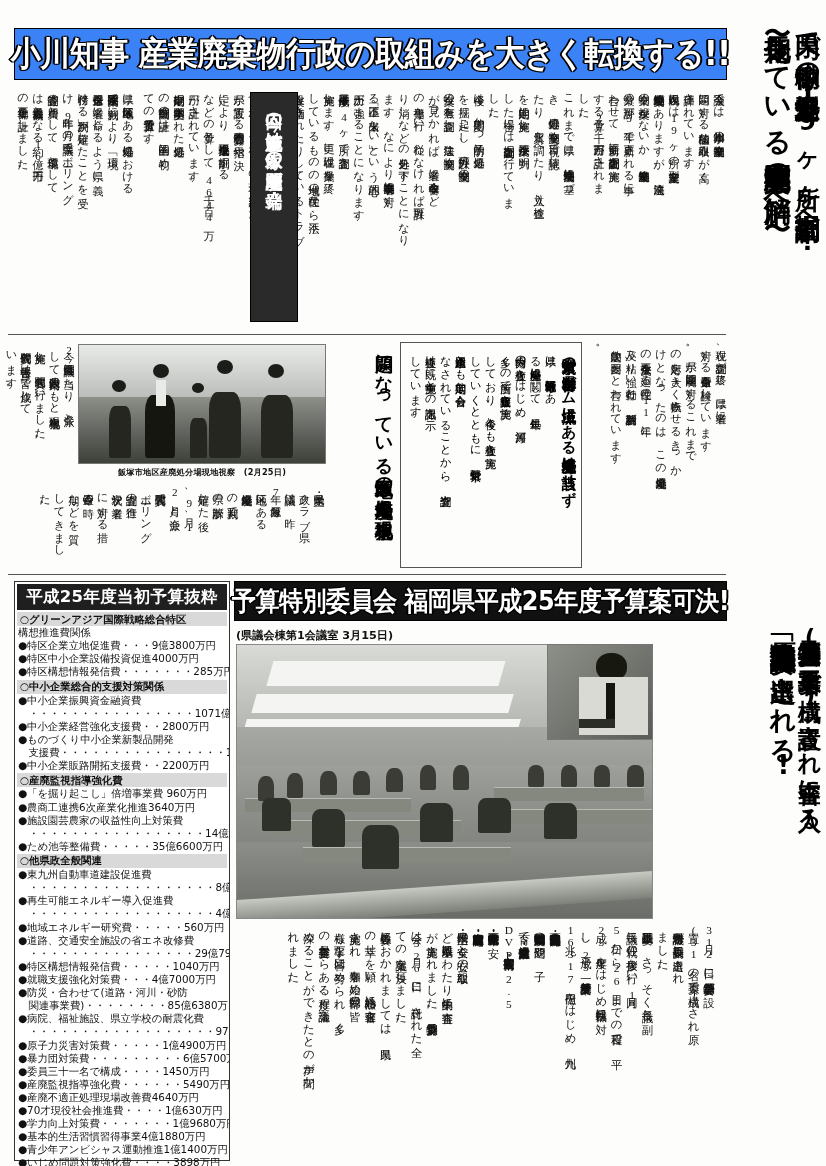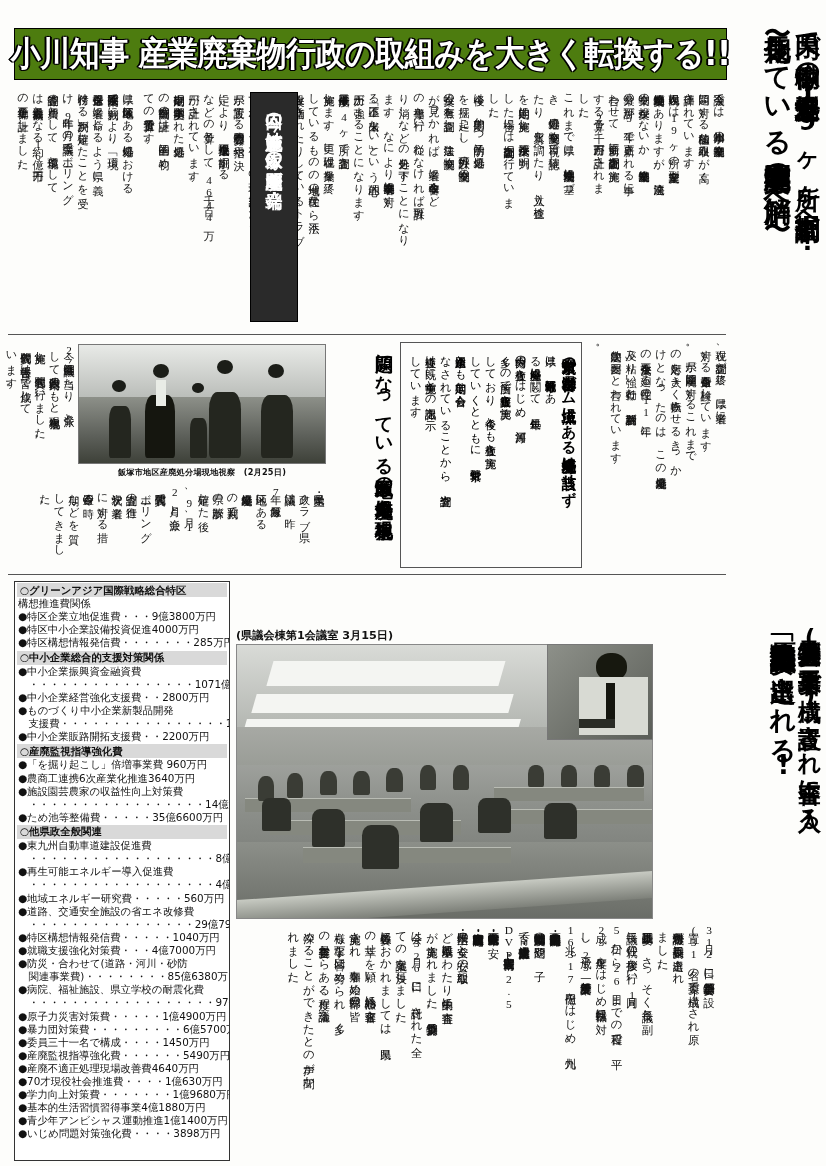--- a/index.html
+++ b/index.html
@@ -25,21 +25,21 @@
   }
 
   
   #top-section {
     position: absolute; left: 0; top: 0; width: 826px; height: 578px;
   }
 
   #top-banner {
     position: absolute; left: 14px; top: 28px;
     width: 713px; height: 52px;
-    background: #4d7c0f; 
+    background: #3b82f6; 
     border: 1px solid #000;
     display: flex; align-items: center; justify-content: center;
   }
   #top-banner .t {
     color: #fff;
     font-family: "DejaVu Sans", sans-serif;
     font-weight: bold;
     font-size: 30px;
     letter-spacing: -0.5px;
     white-space: nowrap;
@@ -447,20 +447,21 @@
       </div>
 
     </div>
 
     <div id="hr-bot"></div>
   </div>
 
   <div id="bot-section">
 
     <div id="budget-box">
+      <div id="budget-title">平成25年度当初予算抜粋</div>
       <div id="budget-list">
           <div class="bgroup-hd">○グリーンアジア国際戦略総合特区</div>
           <div class="bitem">構想推進費関係</div>
           <div class="bitem">●特区企業立地促進費・・・9億3800万円</div>
           <div class="bitem">●特区中小企業設備投資促進4000万円</div>
           <div class="bitem">●特区構想情報発信費・・・・・・・285万円</div>
           <div class="bgroup-hd">○中小企業総合的支援対策関係</div>
           <div class="bitem">●中小企業振興資金融資費</div>
           <div class="bitem">　・・・・・・・・・・・・・・・・1071億8000万円</div>
           <div class="bitem">●中小企業経営強化支援費・・2800万円</div>
@@ -493,20 +494,23 @@
           <div class="bitem">●産廃監視指導強化費・・・・・・5490万円</div>
           <div class="bitem">●産廃不適正処理現場改善費4640万円</div>
           <div class="bitem">●70才現役社会推進費・・・・1億630万円</div>
           <div class="bitem">●学力向上対策費・・・・・・・1億9680万円</div>
           <div class="bitem">●基本的生活習慣習得事業4億1880万円</div>
           <div class="bitem">●青少年アンビシャス運動推進1億1400万円</div>
           <div class="bitem">●いじめ問題対策強化費・・・・3898万円</div>
         </div>
     </div>
 
+    <div id="bot-banner">
+      <span class="t">予算特別委員会 福岡県平成25年度予算案可決!</span>
+    </div>
 
     <div id="bot-cap">(県議会棟第1会議室 3月15日)</div>
 
     <div id="photo2">
       <div class="ceil"></div>
       <div class="lightpanel" style="left:8%;top:6%;width:56%;height:9%;"></div>
       <div class="lightpanel" style="left:4%;top:18%;width:62%;height:7%;"></div>
       <div class="lightpanel" style="left:2%;top:27%;width:66%;height:5%;"></div>
       <div class="wall"></div>
       <div class="floor"></div>

